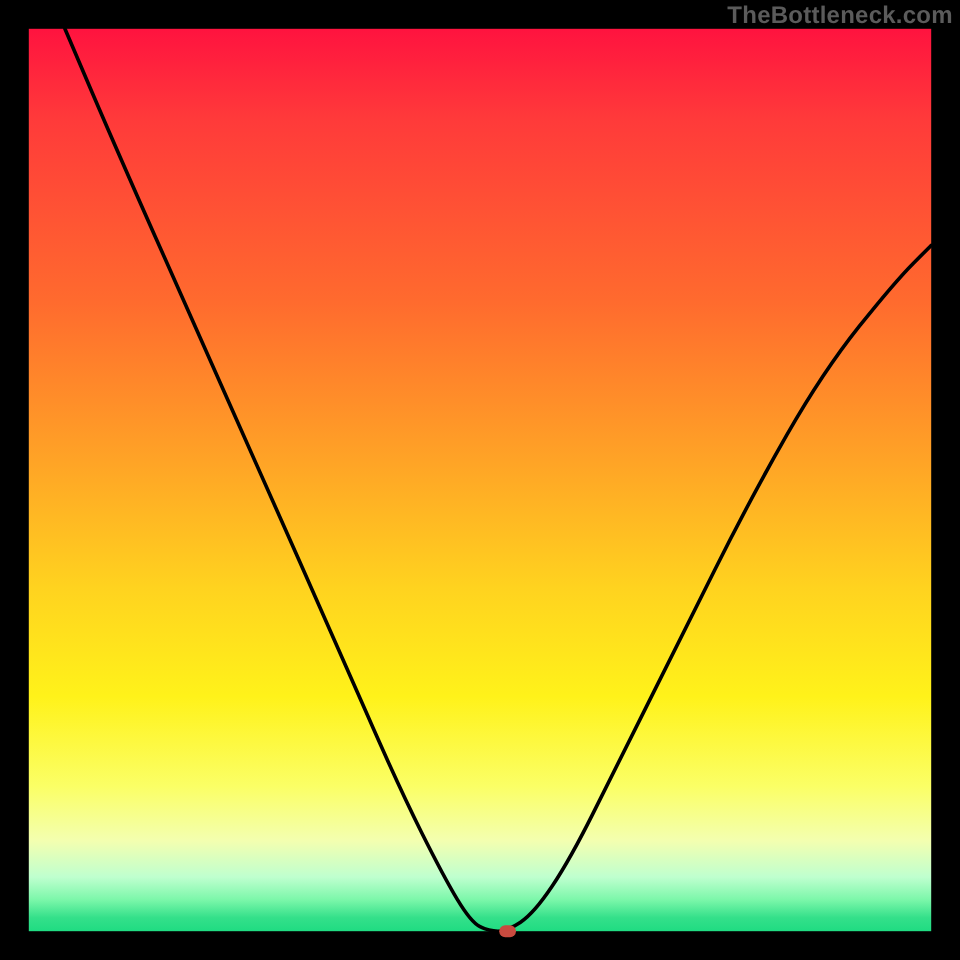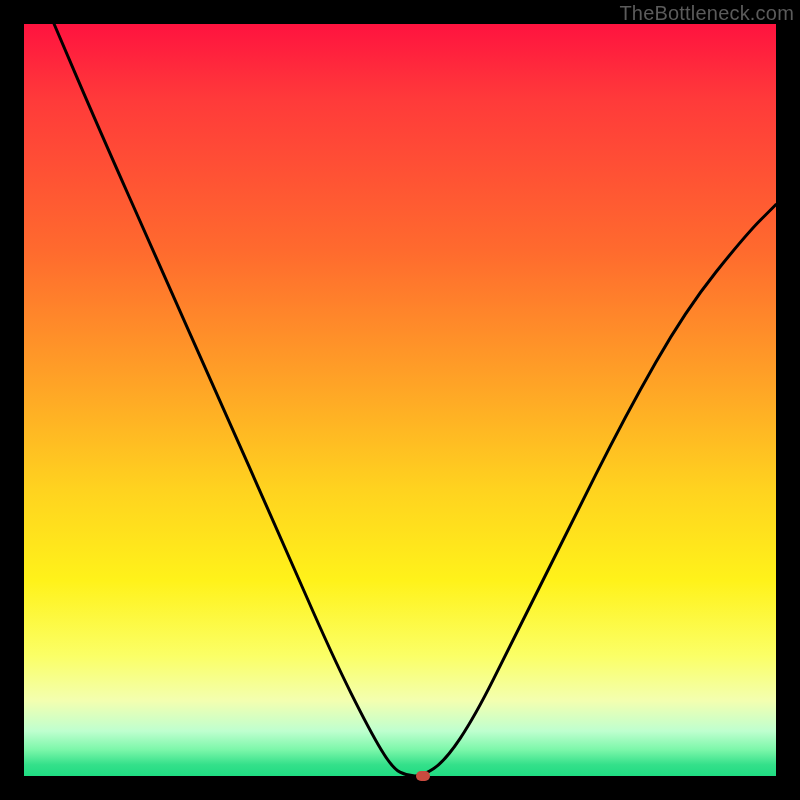--- a/index.html
+++ b/index.html
@@ -38,21 +38,21 @@
       #34e08a 98.5%,
       #1fdc82 100%
     );
   }
   .watermark {
     position: absolute;
     top: 2px;
     right: 6px;
     color: #5b5b5b;
     font-size: 20px;
-    font-weight: 400;
+    font-weight: 700;
     letter-spacing: 0.2px;
     user-select: none;
   }
   svg.curve {
     position: absolute;
     left: 0;
     top: 0;
     width: 752px;
     height: 752px;
     overflow: visible;

